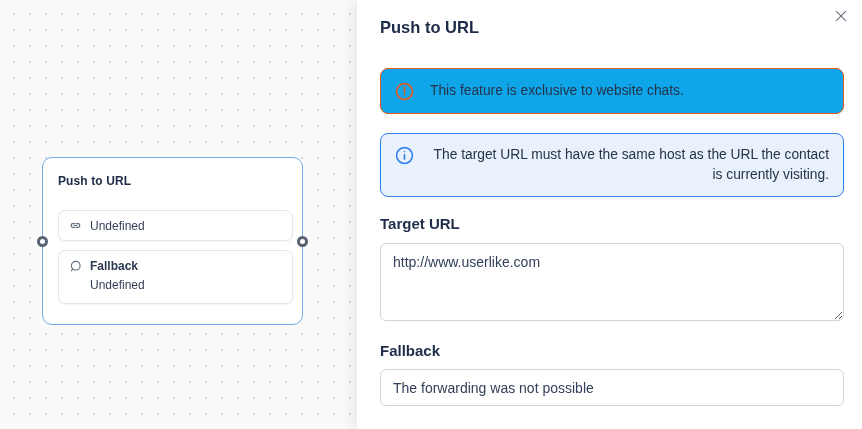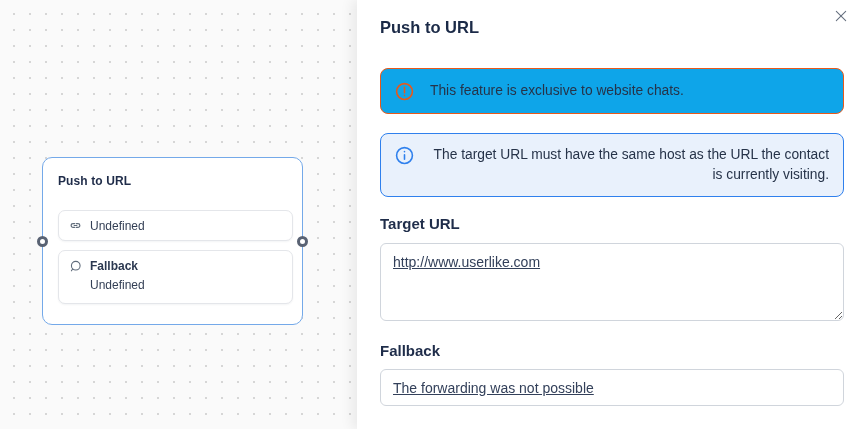--- a/index.html
+++ b/index.html
@@ -89,24 +89,24 @@
   .label-fallback { top: 342px; }
 
   .text-box {
     position: absolute; left: 23px; width: 464px;
     border: 1px solid #d0d5dc; border-radius: 6px;
     font-family: "Liberation Sans", sans-serif;
     font-size: 14px; color: #33405a; background: #fff;
   }
   textarea.text-box {
     top: 243px; height: 78px; padding: 9px 12px;
-    resize: vertical; line-height: 1.4; text-decoration: underline;
+    resize: vertical; line-height: 1.4;
   }
   input.text-box {
-    top: 369px; height: 37px; padding: 0 12px; text-decoration: underline;
+    top: 369px; height: 37px; padding: 0 12px;
   }
 </style>
 </head>
 <body>
 
 <div class="app">
 
   <div class="canvas">
     <div class="node">
       <div class="node-title">Push to URL</div>

